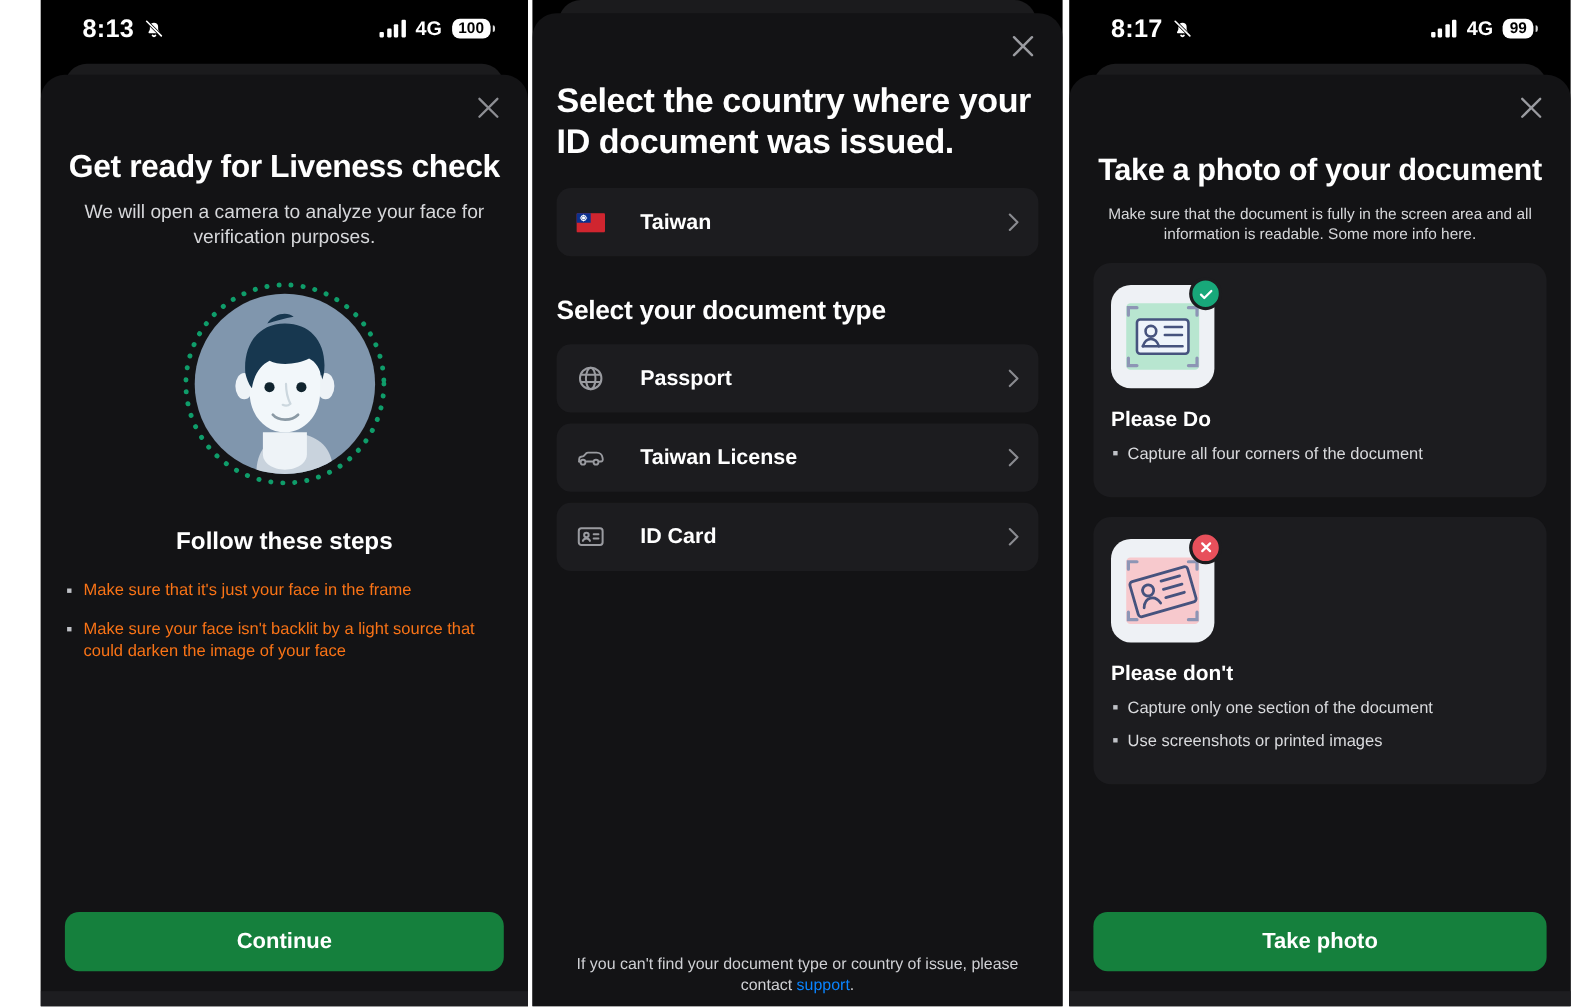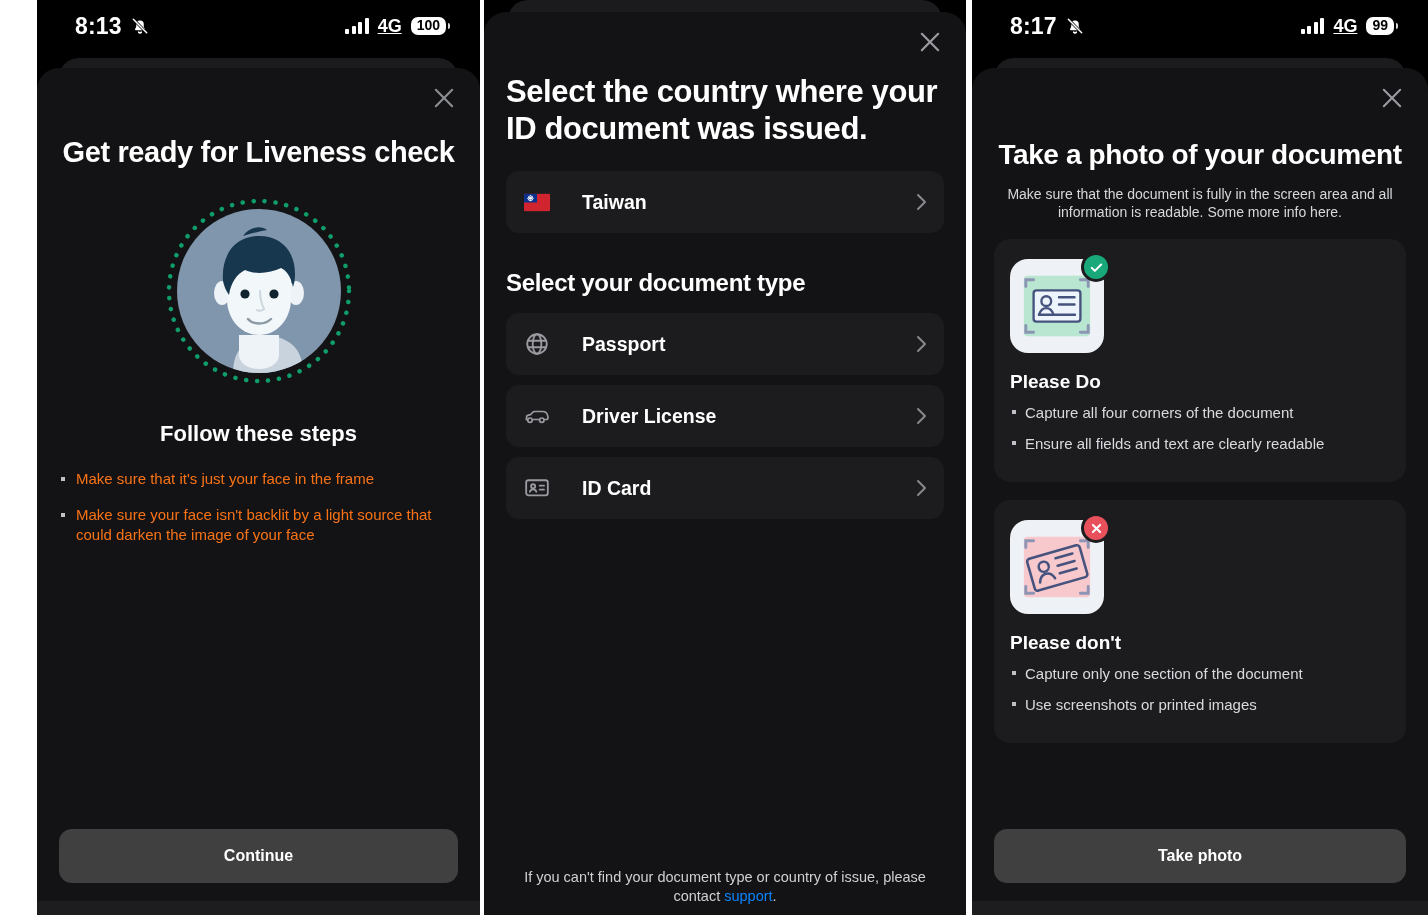--- a/index.html
+++ b/index.html
@@ -24,21 +24,21 @@
   #phone3 { width: 456px; margin-left: 6px; }
 
   
   .statusbar {
     position: relative; height: 52px;
     display: flex; align-items: center; justify-content: space-between;
     padding: 0 34px 0 38px; color: #fff;
   }
   .sb-left { display: flex; align-items: center; gap: 8px; }
   .sb-time { font-size: 23px; font-weight: bold; letter-spacing: .2px; }
-  .sb-right { display: flex; align-items: center; gap: 9px; text-decoration: underline; }
+  .sb-right { display: flex; align-items: center; gap: 9px; }
   .sig { display: flex; align-items: flex-end; gap: 2.5px; height: 16px; }
   .sig i { display:block; width: 4px; background:#fff; border-radius:1px; }
   .sig i:nth-child(1){height:5px}.sig i:nth-child(2){height:8px}
   .sig i:nth-child(3){height:12px}.sig i:nth-child(4){height:16px}
   .net { font-size: 18px; font-weight: bold; }
   .batt {
     background:#fff; color:#000; font-size: 14px; font-weight: bold;
     border-radius: 7px; padding: 1px 6px 2px; line-height: 1.1; position: relative;
   }
   .batt::after{
@@ -93,22 +93,22 @@
   }
   ul.bullets li::before {
     content:""; position:absolute; left:2px; top: 8px;
     width: 4px; height: 4px; background:#bfc1c6;
   }
 
   .spacer { flex: 1 1 auto; }
 
   .cta {
     display:block; width: calc(100% - 44px); margin: 0 22px 18px;
-    background: #404040; color:#fff; border: none; border-radius: 13px;
-    font-family: inherit; font-size: 16px; font-weight: bold;
+    background: #15803d; color:#fff; border: none; border-radius: 13px;
+    font-family: inherit; font-size: 20px; font-weight: bold;
     height: 54px; cursor: pointer;
   }
   .homebar-strip { height: 14px; background: #1d1d20; flex: 0 0 auto; }
 
   
   #phone2 .sheet { top: 12px; }
   #phone2 .sheet-behind { top: 0; left: 24px; right: 24px; height: 26px; }
   #phone2 .title { font-size: 31px; line-height: 1.18; margin-top: 6px; }
   #phone2 .section-h { color:#fff; font-size: 24px; font-weight: bold; margin: 36px 0 16px; letter-spacing:-.3px;}
 
@@ -195,20 +195,21 @@
         <div class="close-row">
           <div class="close-x">
             <svg viewBox="0 0 24 24" fill="none" stroke="#8d8e93" stroke-width="1.8" stroke-linecap="round">
               <path d="M5 5l14 14M19 5L5 19"></path>
             </svg>
           </div>
         </div>
 
         <div class="pad">
           <h1 class="title">Get ready for Liveness check</h1>
+          <p class="sub">We will open a camera to analyze your face for verification purposes.</p>
         </div>
 
         <div class="avatar-wrap">
           <svg class="dotring" viewBox="0 0 188 188">
             <circle cx="94" cy="94" r="90" fill="none" stroke="#0f9d6a" stroke-width="4.5" stroke-linecap="round" stroke-dasharray="0.1 10.9"></circle>
           </svg>
           <div class="avatar-circle">
             <svg viewBox="0 0 164 164">
 
               <path d="M56 164c0-22 11-32 26-36h18c15 4 26 14 26 36z" fill="#c9d3dd"></path>
@@ -303,21 +304,21 @@
 
           <div class="row" style="height:62px">
             <span class="ricon">
               <svg viewBox="0 0 26 20" fill="none" stroke="#9a9ba0" stroke-width="1.7" stroke-linecap="round" stroke-linejoin="round">
                 <path d="M2.5 13.5v-2.2c0-1 .7-1.9 1.7-2.1l2.3-.5 2.2-2.4c.5-.5 1.2-.8 1.9-.8h7.9c2.6 0 4.8 1.9 5.2 4.4l.3 1.8c.1.9-.6 1.8-1.6 1.8h-1.6"></path>
                 <path d="M9.2 13.5h5.6M2.5 13.5h1.3"></path>
                 <circle cx="6" cy="14.2" r="2.2"></circle>
                 <circle cx="17.8" cy="14.2" r="2.2"></circle>
               </svg>
             </span>
-            <span class="rlabel">Driver License</span>
+            <span class="rlabel">Taiwan License</span>
             <span class="chev">
               <svg viewBox="0 0 12 20" fill="none" stroke="#8a8b90" stroke-width="1.9" stroke-linecap="round" stroke-linejoin="round">
                   <path d="M2 3l7 7-7 7"></path>
                 </svg>
             </span>
           </div>
 
           <div class="row" style="height:62px">
             <span class="ricon">
               <svg viewBox="0 0 24 20" fill="none" stroke="#9a9ba0" stroke-width="1.7" stroke-linejoin="round">
@@ -401,21 +402,20 @@
               <span class="badge" style="background:#18a87a">
                 <svg viewBox="0 0 16 16" fill="none" stroke="#ffffff" stroke-width="2.2" stroke-linecap="round" stroke-linejoin="round">
                     <path d="M3 8.4l3.2 3.2L13 4.8"></path>
                   </svg>
               </span>
             </div>
             <div class="tipbody">
               <div class="tiphead">Please Do</div>
               <ul>
                 <li>Capture all four corners of the document</li>
-                <li>Ensure all fields and text are clearly readable</li>
               </ul>
             </div>
           </div>
 
           <div class="tipcard">
             <div class="tipthumb">
               <div class="plate">
                 <svg viewBox="0 0 80 80">
                   <rect x="6" y="9" width="68" height="62" rx="4" fill="#f7c9cd"></rect>
                   <g fill="none" stroke="#8d95b5" stroke-width="3" stroke-linecap="round">

